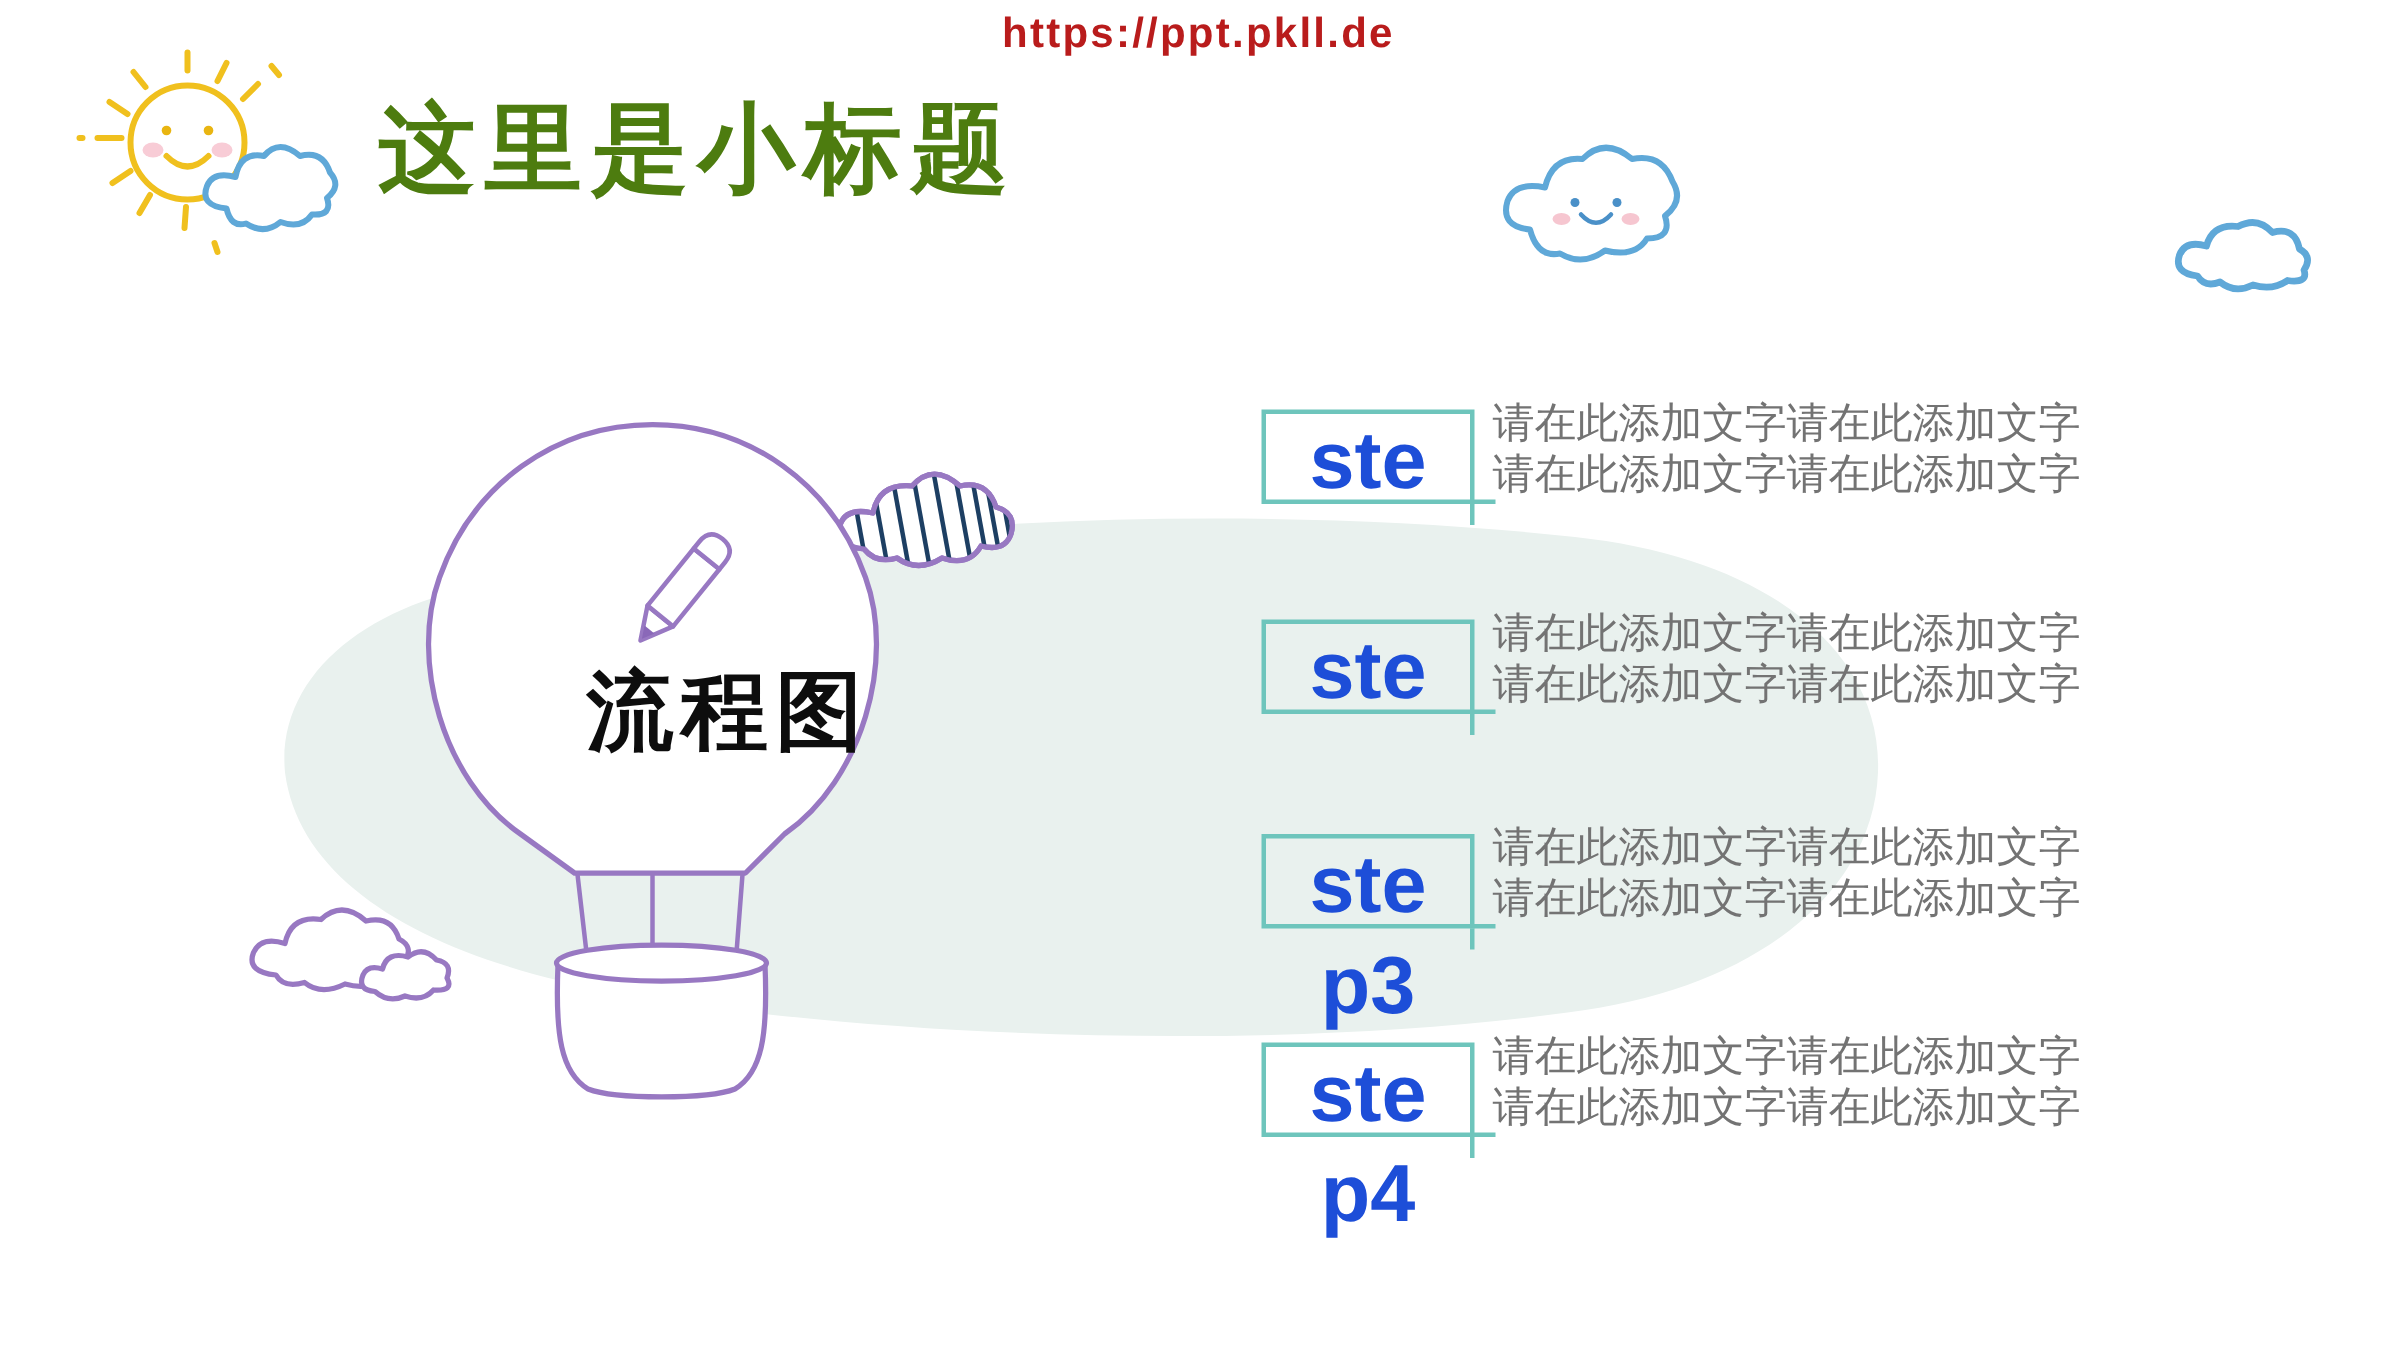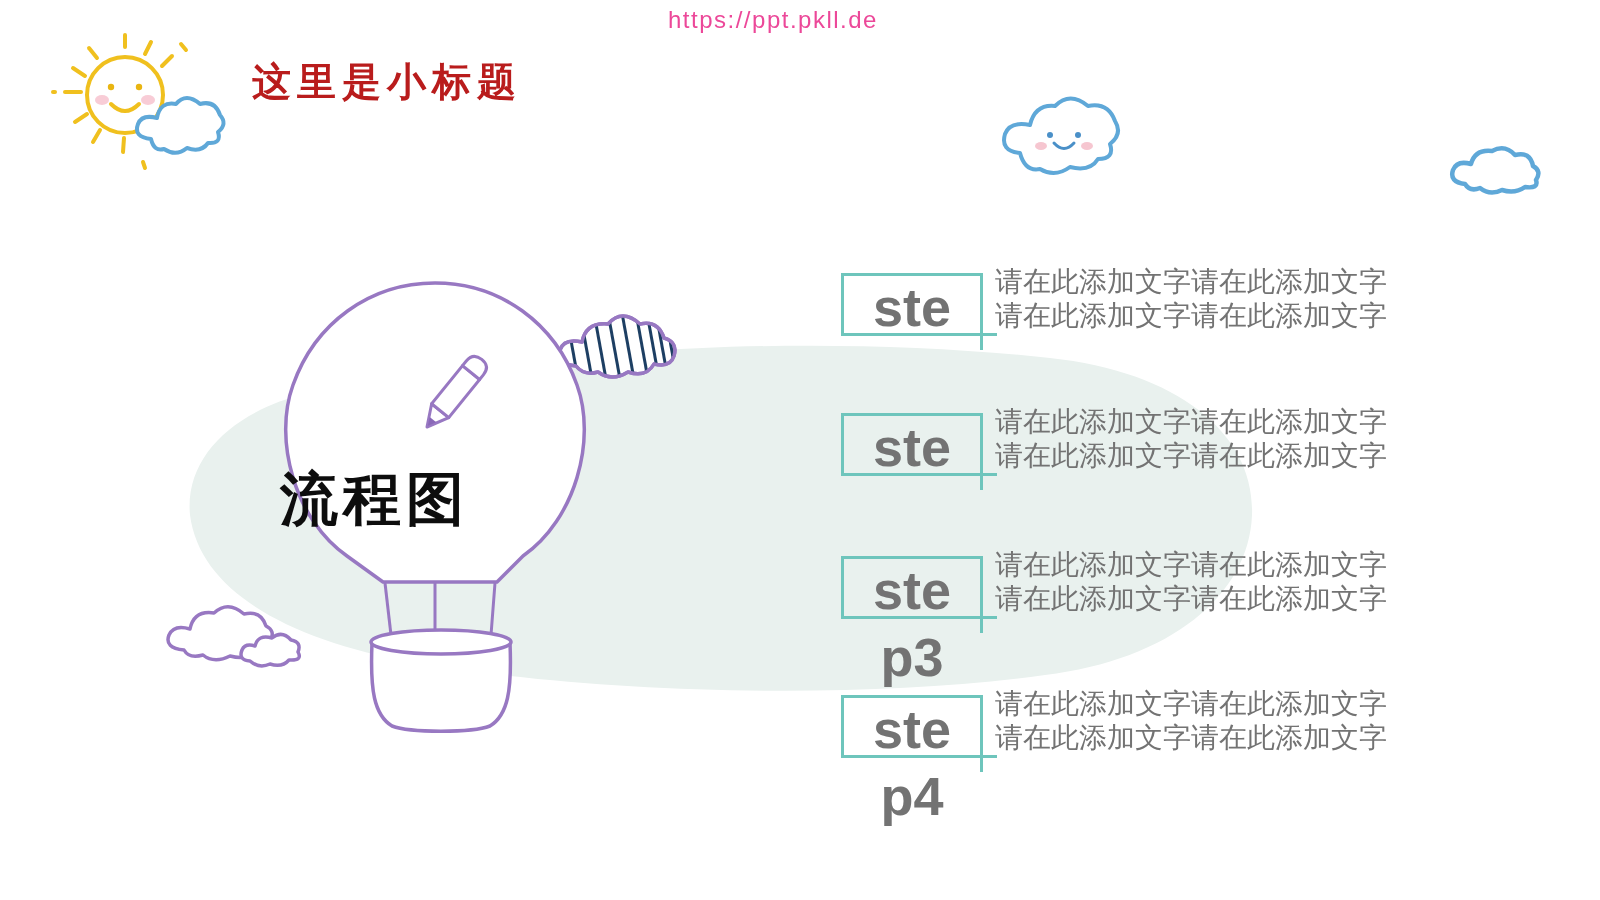--- a/index.html
+++ b/index.html
@@ -4,33 +4,33 @@
 <style>
   html,body{margin:0;padding:0;}
   body{
     width:1600px;height:900px;overflow:hidden;background:#ffffff;
     font-family:"Liberation Sans",sans-serif;position:relative;
   }
   .slide{position:absolute;inset:0;}
   .abs{position:absolute;}
 
   .watermark{
-    left:668px;top:6px;font-size:24px;font-weight:400;letter-spacing:1.5px;
-    color:#ec4899;
+    left:668px;top:6px;font-size:28px;font-weight:700;letter-spacing:1.5px;
+    color:#b91c1c;
   }
   .title{
-    left:252px;top:55px;font-size:39px;font-weight:900;letter-spacing:6px;
-    color:#b91c1c;white-space:nowrap;
+    left:252px;top:55px;font-size:65px;font-weight:900;letter-spacing:6px;
+    color:#4d7c0f;white-space:nowrap;
   }
 
   .blob{left:150px;top:330px;}
   .striped-cloud{left:550px;top:306px;z-index:1;}
   .balloon-group{left:260px;top:275px;width:340px;height:460px;z-index:2;}
   .balloon-label{
-    position:absolute;left:20px;top:186px;width:300px;text-align:left;
+    position:absolute;left:20px;top:161px;width:300px;text-align:right;
     font-size:58px;font-weight:900;letter-spacing:5px;color:#0d0d0d;
   }
   .purple-clouds{left:158px;top:598px;}
   .sun{left:45px;top:30px;}
   .cloud-face{left:998px;top:85px;}
   .cloud-right{left:1445px;top:142px;}
 
   .step{position:absolute;left:836px;width:600px;height:140px;z-index:3;}
   .step-frame{
     position:absolute;left:5px;top:0;width:136px;height:57px;
@@ -40,21 +40,21 @@
   .step-frame::before{
     content:"";position:absolute;left:100%;bottom:-3px;width:17px;height:3px;
     background:#6ec5bc;
   }
   .step-frame::after{
     content:"";position:absolute;top:calc(100% + 3px);right:-3px;width:3px;height:14px;
     background:#6ec5bc;
   }
   .step-label{
     position:absolute;left:0;top:1px;width:152px;text-align:center;
-    font-size:54px;line-height:67px;font-weight:800;color:#737373;z-index:2;
+    font-size:54px;line-height:67px;font-weight:800;color:#1d4ed8;z-index:2;
   }
   .step-label span{display:block;}
   .step-desc{
     position:absolute;left:159px;top:-8px;width:410px;
     font-size:28px;line-height:34px;color:#737373;
   }
 </style>
 </head>
 <body>
 

